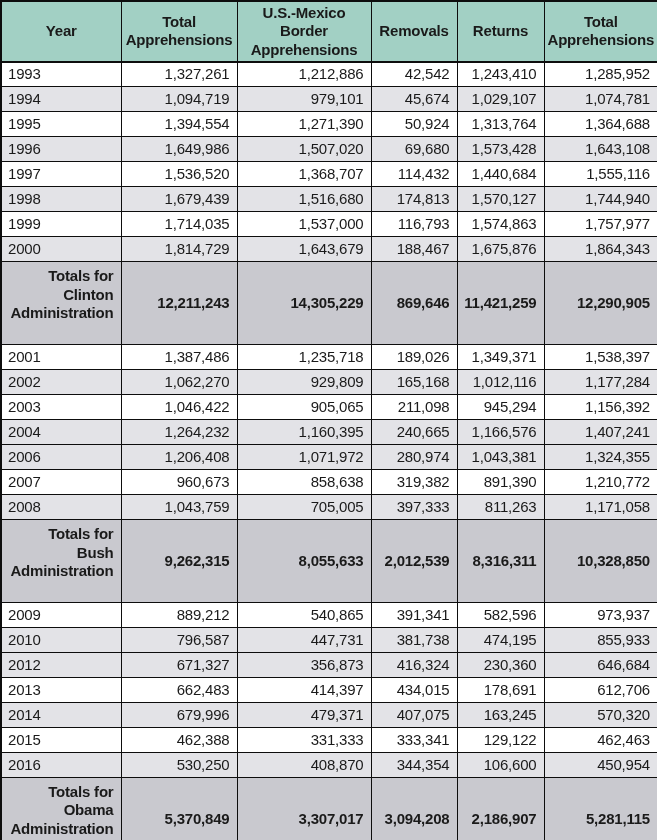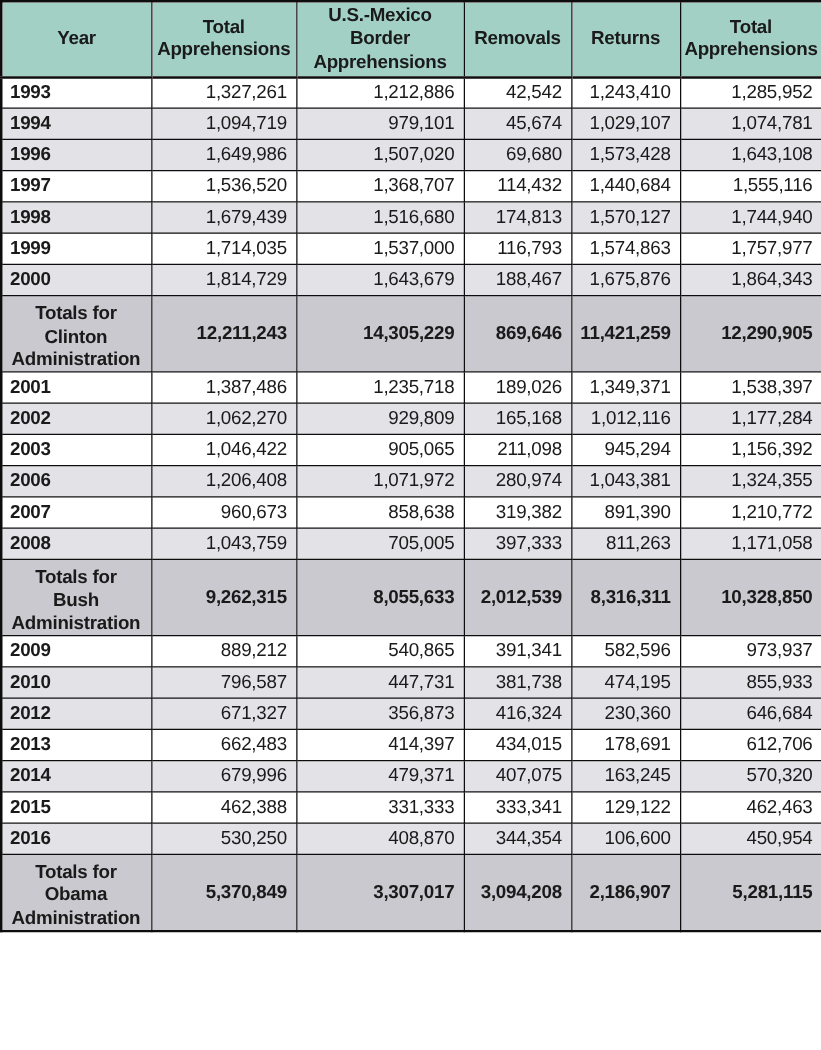--- a/index.html
+++ b/index.html
@@ -36,31 +36,31 @@
   thead th {
     background: var(--header-bg);
     height: 60px;
     text-align: center;
     font-weight: 700;
     border-bottom: 2px solid var(--border);
     padding: 2px 3px;
   }
   .data-row td { background: var(--row-bg); height: 25px; }
   .data-row.alt td { background: var(--row-alt-bg); }
-  .year-cell { text-align: left; font-weight: bold; }
+  .year-cell { text-align: left; }
   .num-cell { text-align: right; }
   .total-row td {
     background: var(--total-bg);
     font-weight: 700;
     height: 44px;
   }
   .total-label {
-    text-align: center;
+    text-align: right;
     padding-top: 5px;
-    padding-bottom: 0;
+    padding-bottom: 22px;
   }
 </style>
 </head>
 <body>
 
 <div class="table-wrap">
   <table>
     <colgroup>
       <col style="width:120px">
       <col style="width:116px">
@@ -89,20 +89,28 @@
           <td class="num-cell">1,285,952</td>
         </tr>
         <tr class="data-row alt">
           <td class="year-cell">1994</td>
           <td class="num-cell">1,094,719</td>
           <td class="num-cell">979,101</td>
           <td class="num-cell">45,674</td>
           <td class="num-cell">1,029,107</td>
           <td class="num-cell">1,074,781</td>
         </tr>
+        <tr class="data-row">
+          <td class="year-cell">1995</td>
+          <td class="num-cell">1,394,554</td>
+          <td class="num-cell">1,271,390</td>
+          <td class="num-cell">50,924</td>
+          <td class="num-cell">1,313,764</td>
+          <td class="num-cell">1,364,688</td>
+        </tr>
         <tr class="data-row alt">
           <td class="year-cell">1996</td>
           <td class="num-cell">1,649,986</td>
           <td class="num-cell">1,507,020</td>
           <td class="num-cell">69,680</td>
           <td class="num-cell">1,573,428</td>
           <td class="num-cell">1,643,108</td>
         </tr>
         <tr class="data-row">
           <td class="year-cell">1997</td>
@@ -162,20 +170,28 @@
         </tr>
         <tr class="data-row">
           <td class="year-cell">2003</td>
           <td class="num-cell">1,046,422</td>
           <td class="num-cell">905,065</td>
           <td class="num-cell">211,098</td>
           <td class="num-cell">945,294</td>
           <td class="num-cell">1,156,392</td>
         </tr>
         <tr class="data-row alt">
+          <td class="year-cell">2004</td>
+          <td class="num-cell">1,264,232</td>
+          <td class="num-cell">1,160,395</td>
+          <td class="num-cell">240,665</td>
+          <td class="num-cell">1,166,576</td>
+          <td class="num-cell">1,407,241</td>
+        </tr>
+        <tr class="data-row alt">
           <td class="year-cell">2006</td>
           <td class="num-cell">1,206,408</td>
           <td class="num-cell">1,071,972</td>
           <td class="num-cell">280,974</td>
           <td class="num-cell">1,043,381</td>
           <td class="num-cell">1,324,355</td>
         </tr>
         <tr class="data-row">
           <td class="year-cell">2007</td>
           <td class="num-cell">960,673</td>

